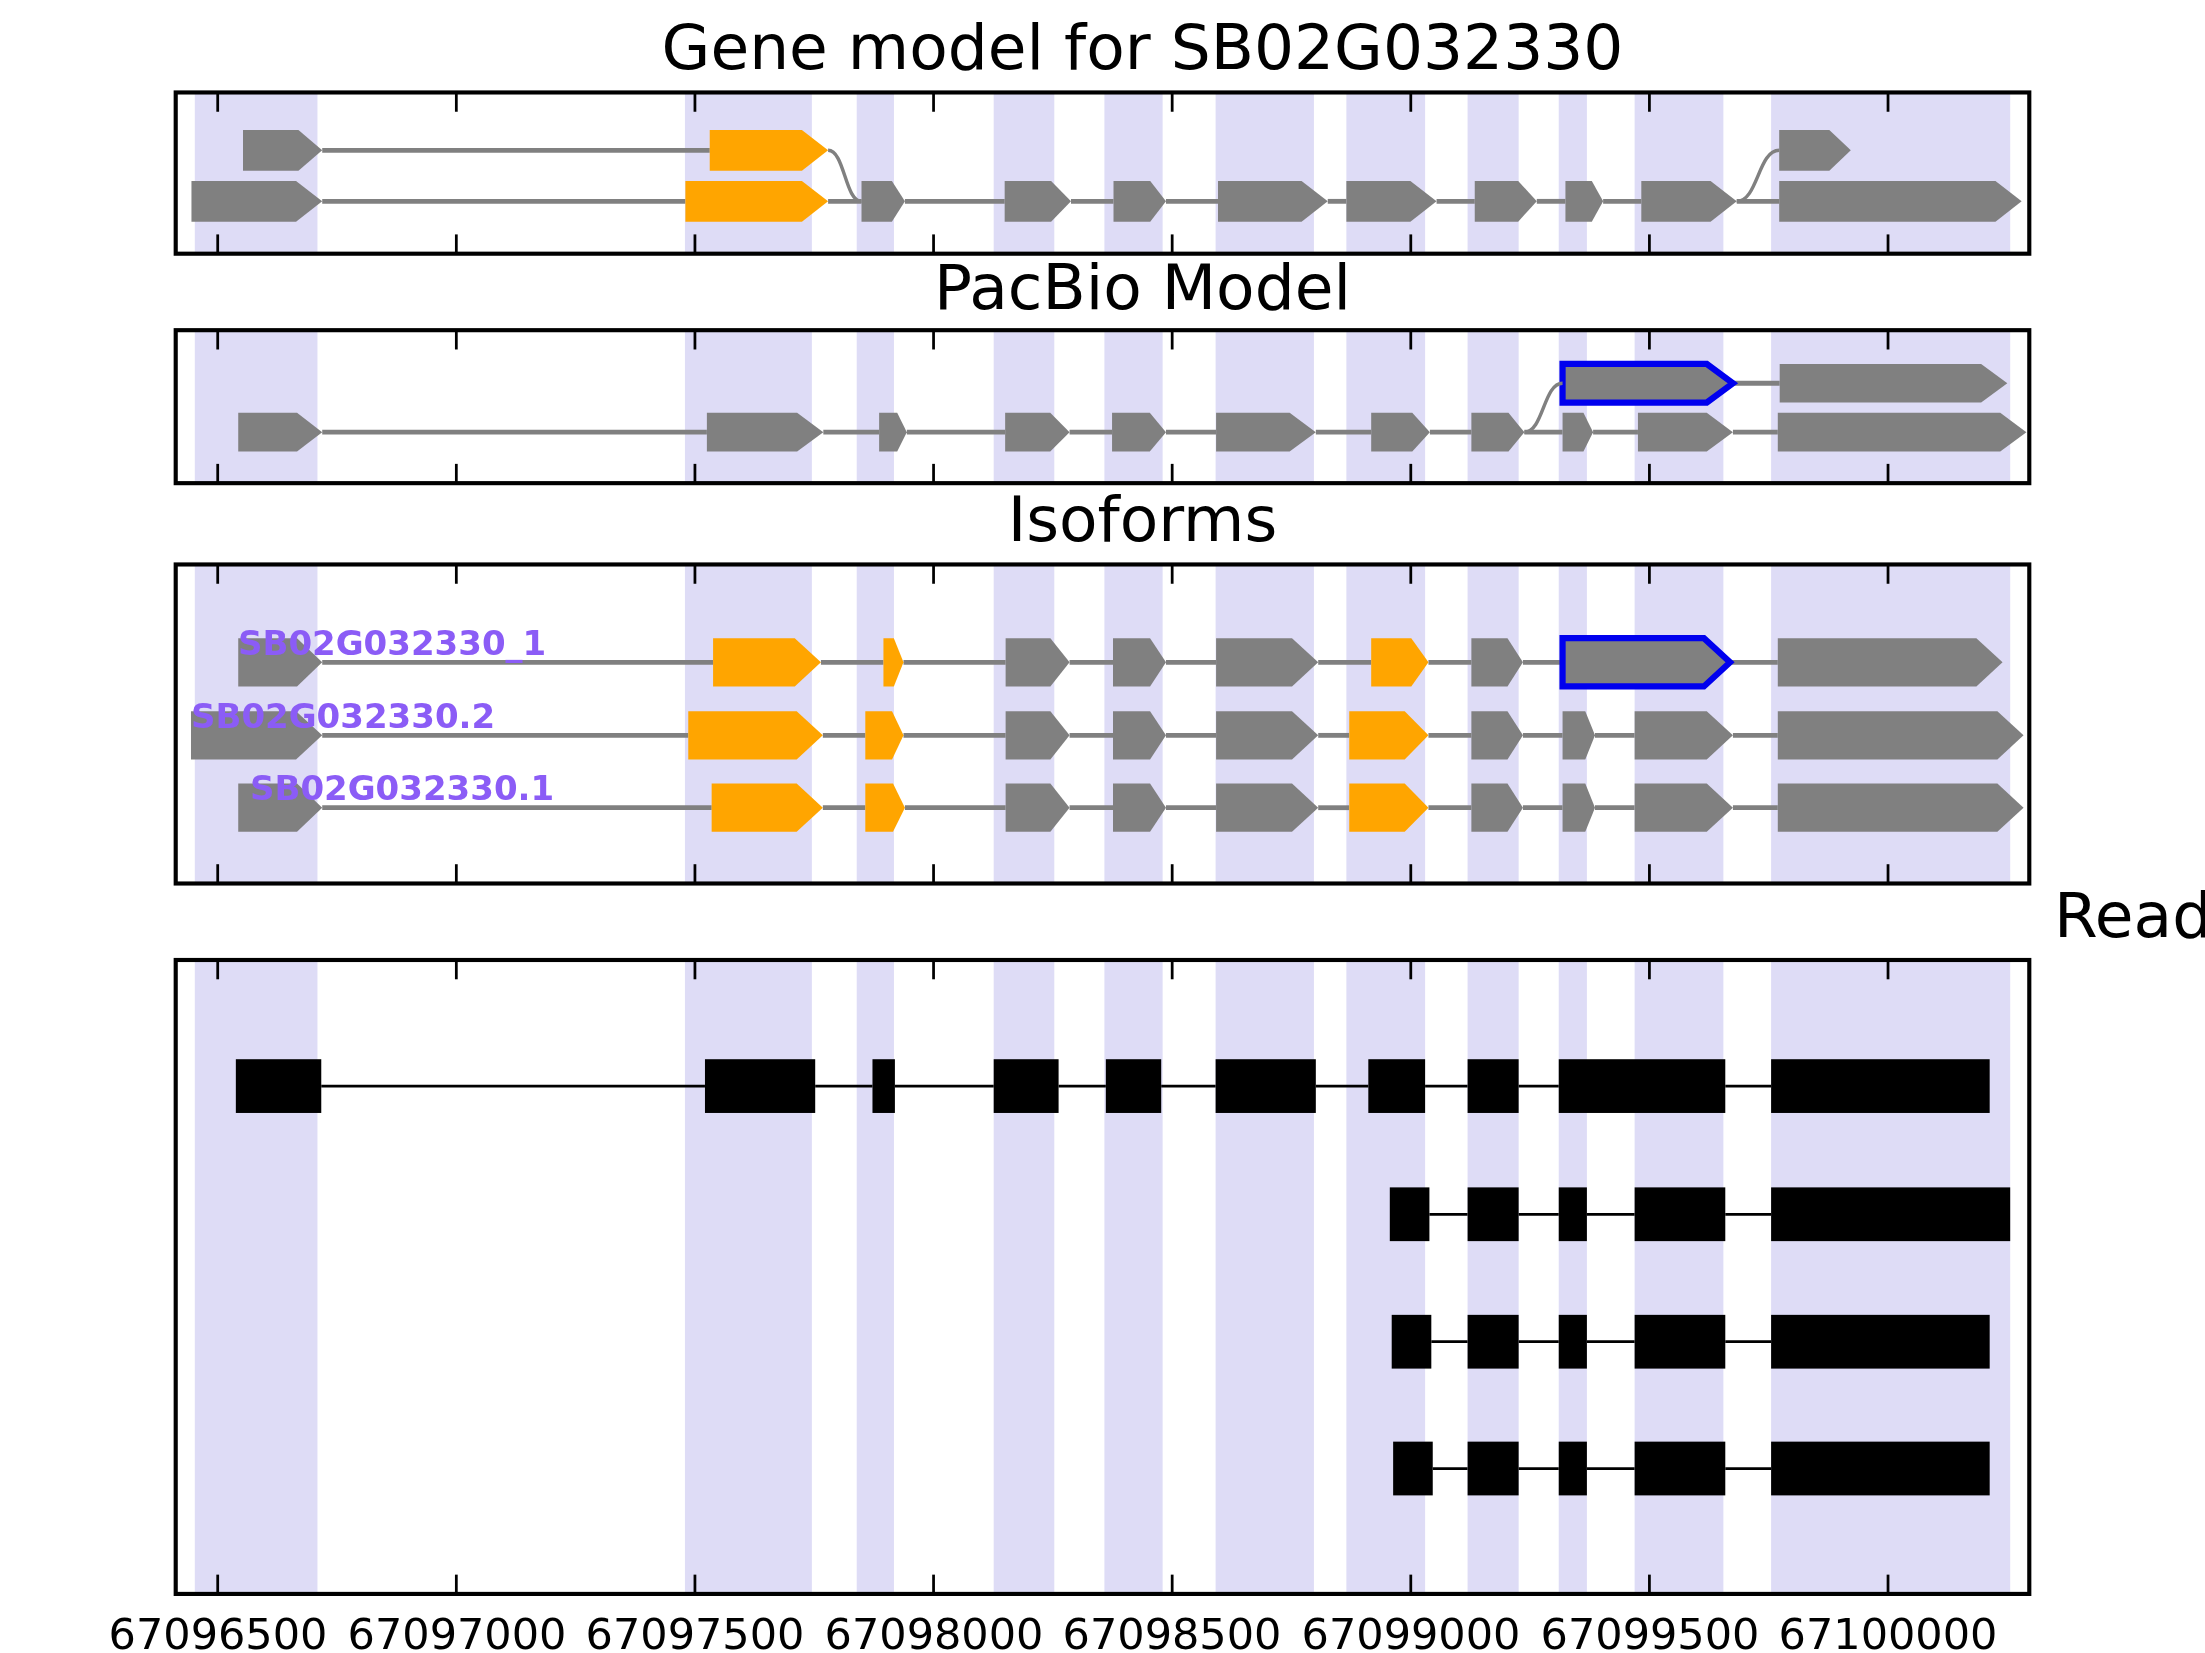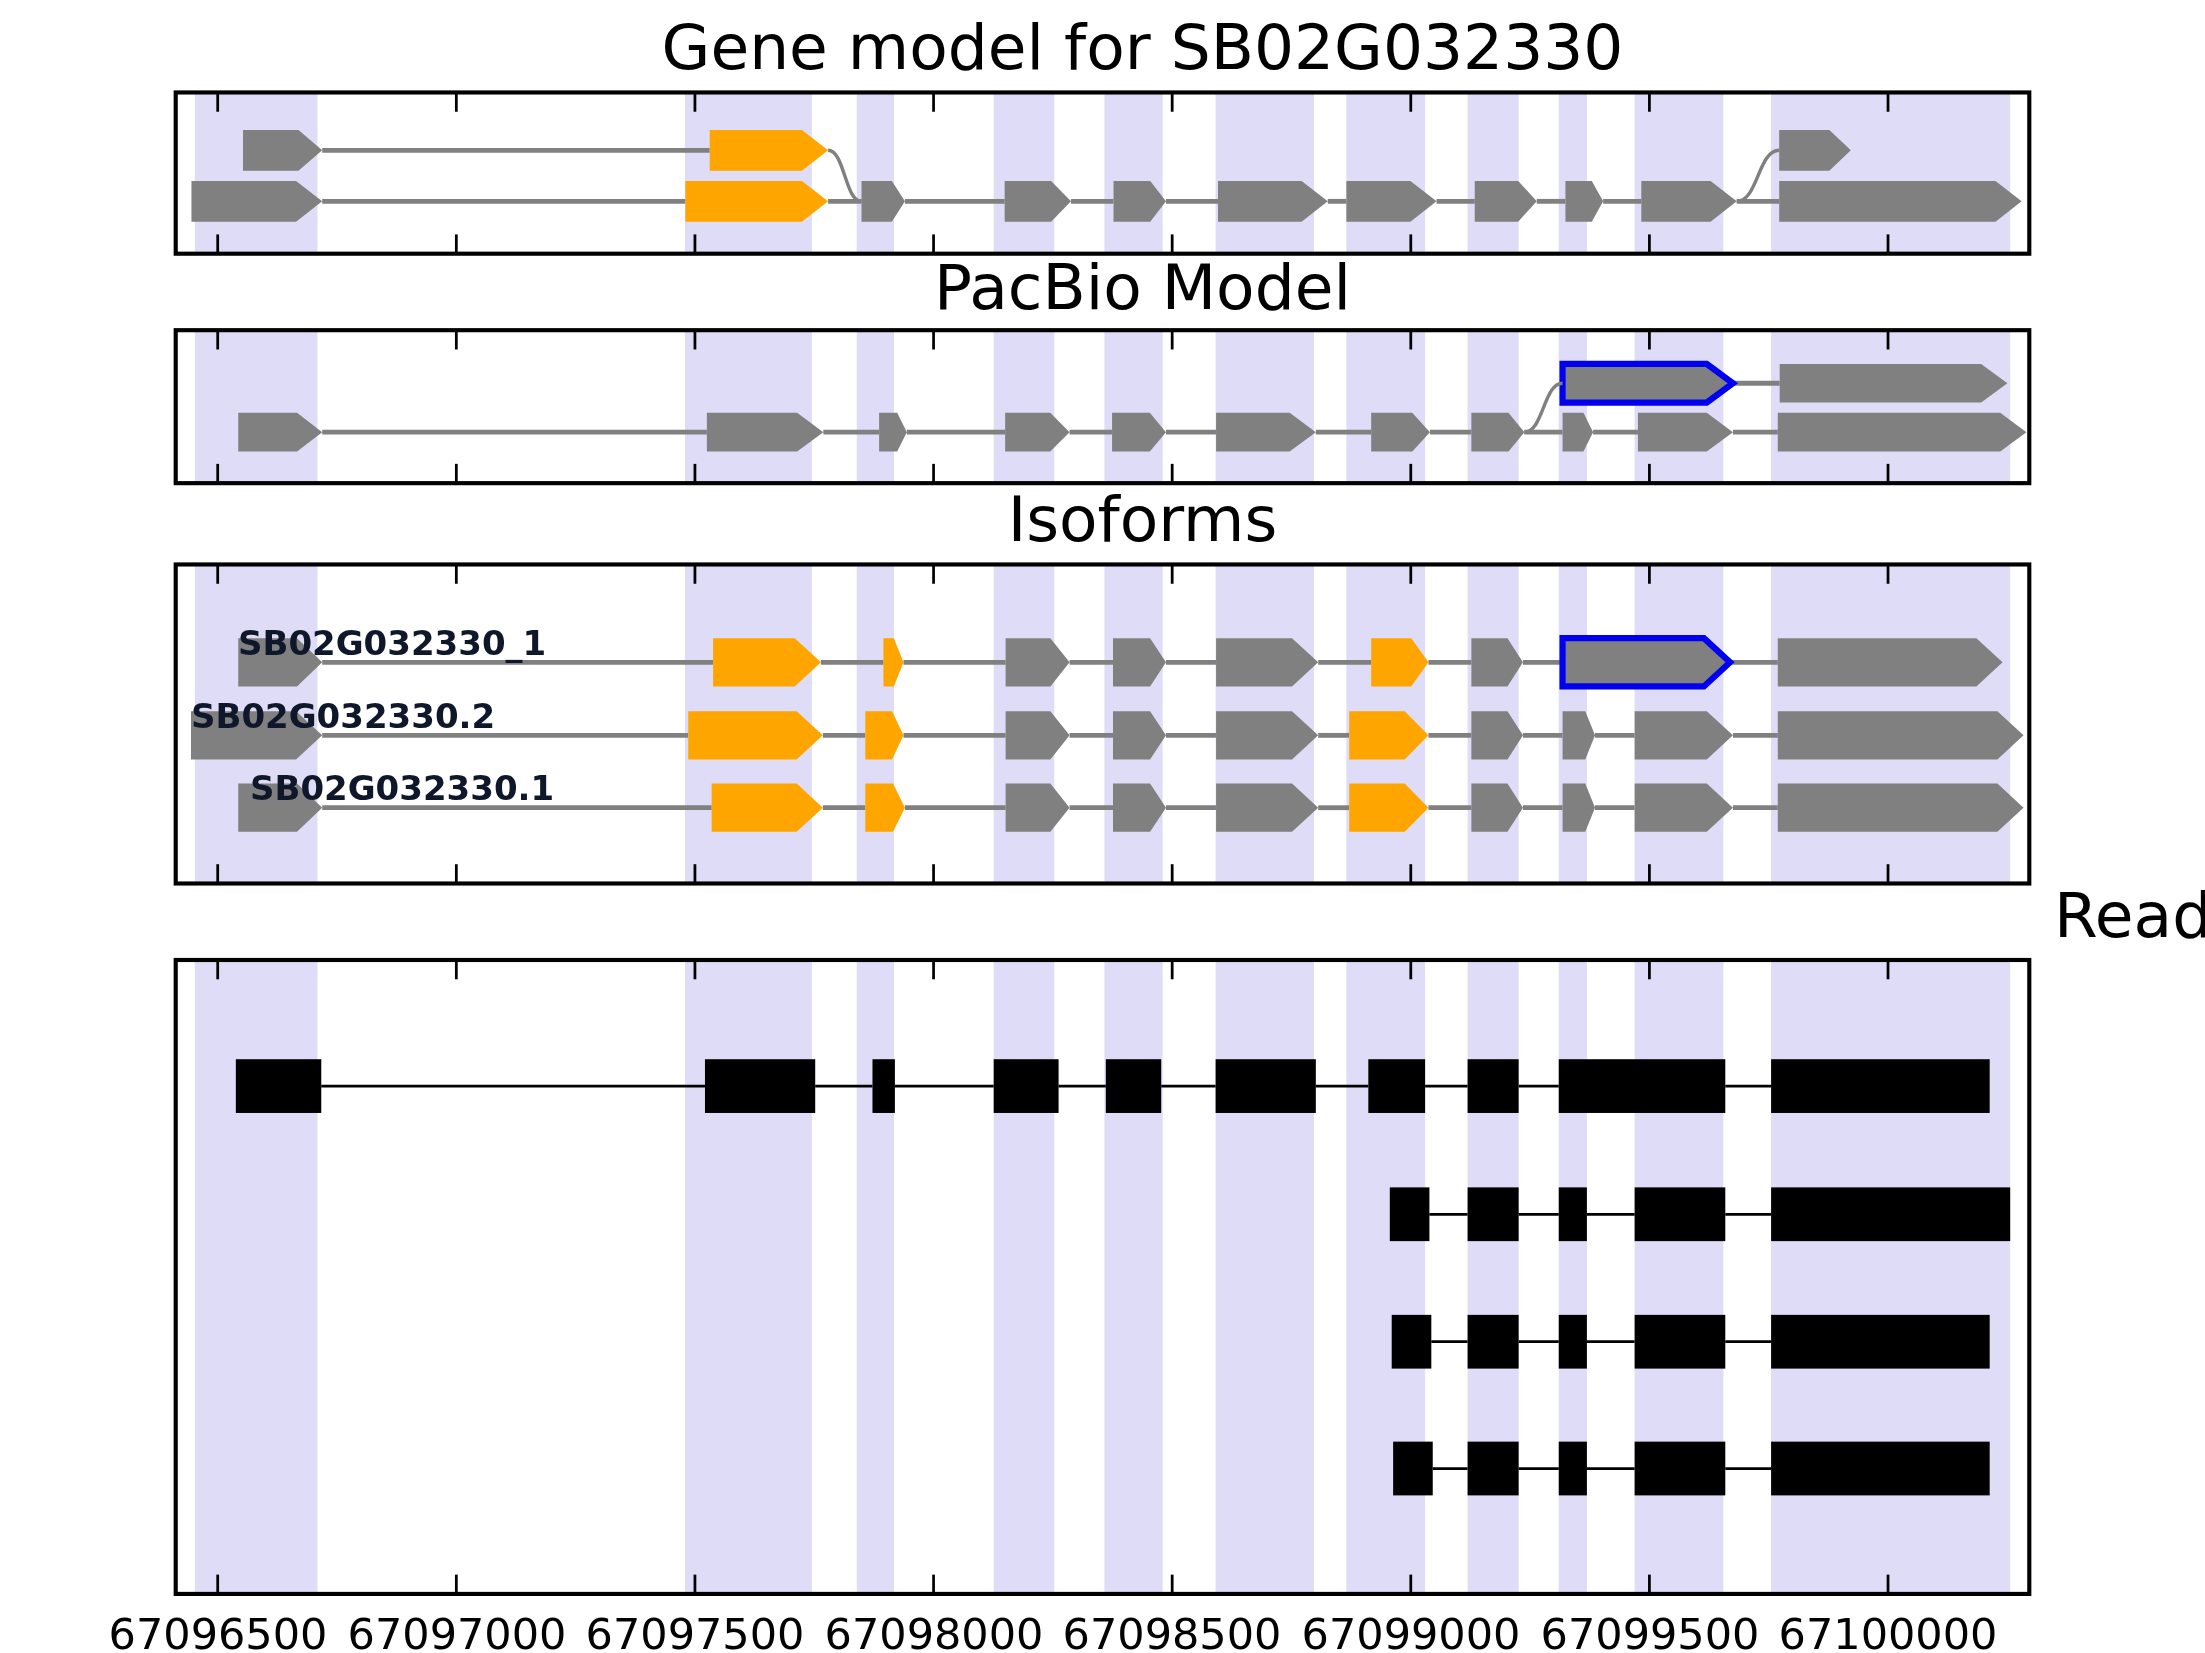--- a/index.html
+++ b/index.html
@@ -7,21 +7,21 @@
   #figure{position:absolute;left:0;top:0;width:2205px;height:1654px;background:#ffffff;overflow:hidden;}
   #plot{position:absolute;left:0;top:0;}
   .title{position:absolute;left:0;width:2205px;text-align:center;color:#000;
     font-size:63px;height:79px;line-height:79px;white-space:nowrap;padding-left:40px;}
   #title-0{top:8.3px;}
   #title-1{top:248px;}
   #title-2{top:480px;text-align:center;}
   #title-3{top:876px;text-align:right;}
   .ticklabel{position:absolute;top:1607px;width:276px;height:55px;line-height:55px;
     text-align:center;font-size:43px;color:#000;white-space:nowrap;}
-  .isolabel{position:absolute;font-size:34px;font-weight:bold;color:#0f172a;
+  .isolabel{position:absolute;font-size:34px;font-weight:bold;color:#8b5cf6;
     height:41px;line-height:41px;white-space:nowrap;}
 </style>
 </head>
 <body>
 
 <div id="figure">
   <svg id="plot" width="2205" height="1654" viewBox="0 0 3200 2400">
       <g>
         <rect x="282.7033985581874" y="134" width="177.9943357363543" height="234" fill="#DEDCF6"></rect>
         <rect x="993.9881565396499" y="134" width="184.22760041194624" height="234" fill="#DEDCF6"></rect>

